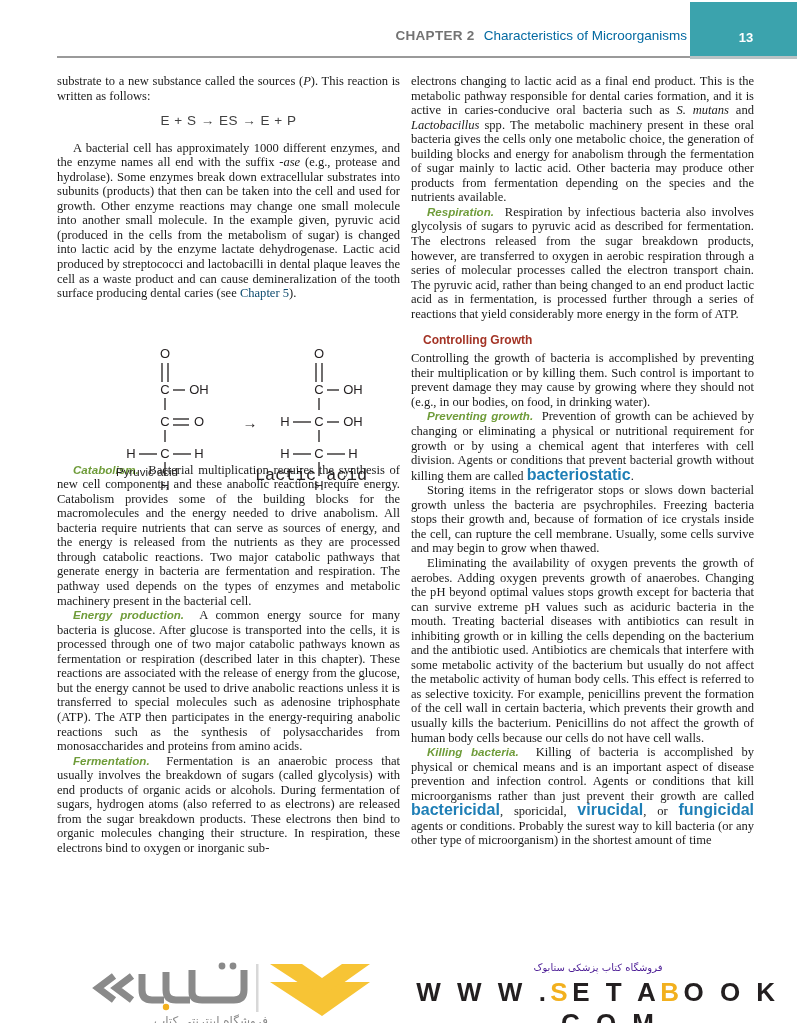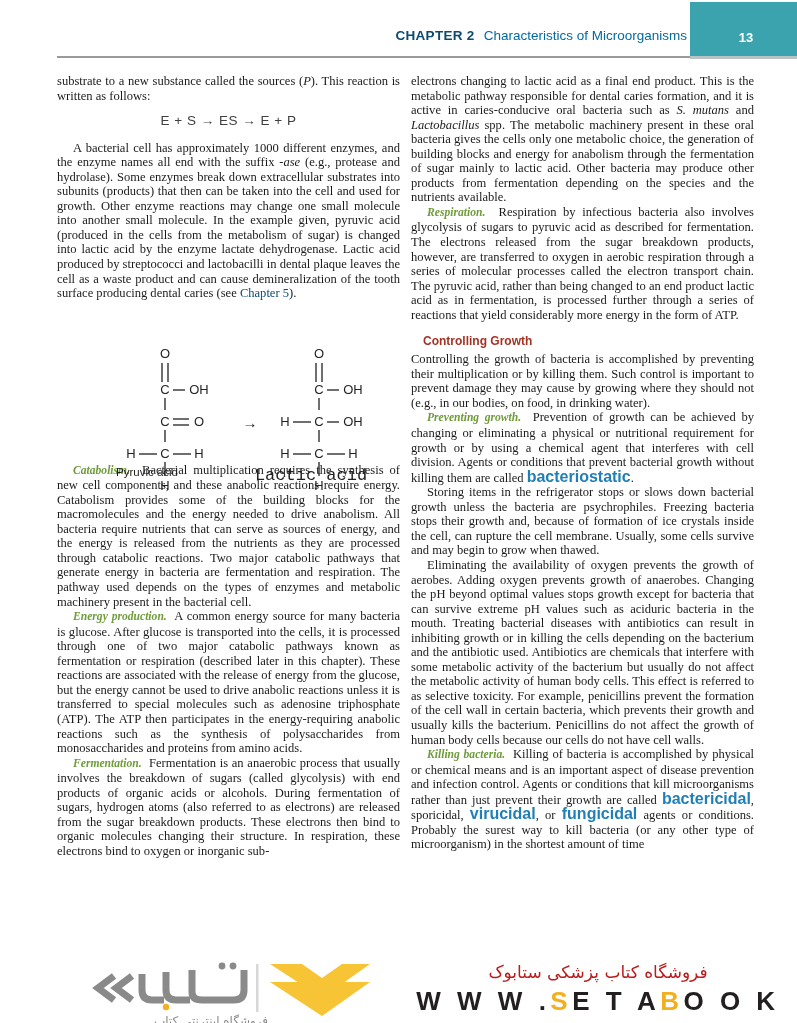--- a/index.html
+++ b/index.html
@@ -12,52 +12,52 @@
 
   
   .header{position:absolute;left:0;top:0;width:797px;height:58px;}
   .hdr-rule{position:absolute;left:57px;top:56px;width:633px;height:2px;background:#9a9a9a;}
   .hdr-teal{position:absolute;left:690px;top:2px;width:107px;height:54px;background:#3ba3ad;}
   .hdr-teal-shadow{position:absolute;left:690px;top:56px;width:107px;height:3px;background:#b9c3c5;}
   .hdr-pageno{position:absolute;left:690px;top:30px;width:112px;text-align:center;
     font-family:"Liberation Sans", sans-serif;font-size:13px;font-weight:bold;color:#ffffff;}
   .hdr-line{position:absolute;right:110px;top:28px;display:flex;align-items:baseline;gap:9px;
     font-family:"Liberation Sans", sans-serif;}
-  .hdr-line .ch{font-size:13.5px;font-weight:bold;color:#0c4a6e;letter-spacing:0.3px;}
+  .hdr-line .ch{font-size:13.5px;font-weight:bold;color:#737373;letter-spacing:0.3px;}
   .hdr-line .ti{font-size:13.5px;color:#0369a1;}
 
   
   .col{position:absolute;top:74px;width:343px;font-size:12.55px;line-height:14.55px;
        color:#1a1a1a;text-align:justify;text-justify:inter-word;
        -webkit-hyphens:none;hyphens:none;}
   .col-left{left:57px;}
   .col-right{left:411px;}
   .col p{margin:0;}
   .col p.ind{text-indent:16px;}
   .ital{font-style:italic;}
   .link{color:#0c4a6e;}
-  .runin{font-family:Liberation Serif, serif;font-style:italic;font-weight:bold;
+  .runin{font-family:Liberation Sans, sans-serif;font-style:italic;font-weight:bold;
     color:#6f9c3a;font-size:11.6px;}
   .termblue{font-family:"Liberation Sans", sans-serif;font-weight:bold;color:#1f7fb6;font-size:16px;}
   .h2{font-family:"Liberation Sans", sans-serif;font-weight:bold;font-size:12px;
       color:#a33325;margin:11px 0 3px 12px;line-height:16px;}
 
   
   .equation{font-family:"Liberation Sans", sans-serif;font-size:13.5px;color:#404040;
     text-align:center;margin:11px 0 12px 0;letter-spacing:0.5px;}
 
   
   .figure{position:absolute;left:57px;top:336px;width:343px;height:158px;}
   .figure svg{display:block;}
 
   
   .footer{position:absolute;left:0;top:958px;width:797px;height:65px;background:#fff;}
   .foot-logo{position:absolute;left:70px;top:2px;width:300px;height:60px;}
   .foot-right{position:absolute;left:408px;top:0px;width:380px;height:62px;text-align:center;}
-  .foot-fa{font-family:"DejaVu Sans", sans-serif;font-size:17px;color:#b91c1c;
+  .foot-fa{font-family:"DejaVu Sans", sans-serif;font-size:10px;color:#4c1d95;
     direction:rtl;margin-top:4px;letter-spacing:0px;}
   .foot-url{font-family:"Liberation Sans", sans-serif;font-weight:bold;font-size:26px;
     color:#231f20;letter-spacing:4.5px;margin-top:4px;}
   .foot-url .gold{color:#f2b01e;}
   .logo-fa{font-family:"DejaVu Sans", sans-serif;font-size:12px;color:#8a8a8a;direction:rtl;
     text-align:center;}
 </style>
 </head>
 <body>
 

